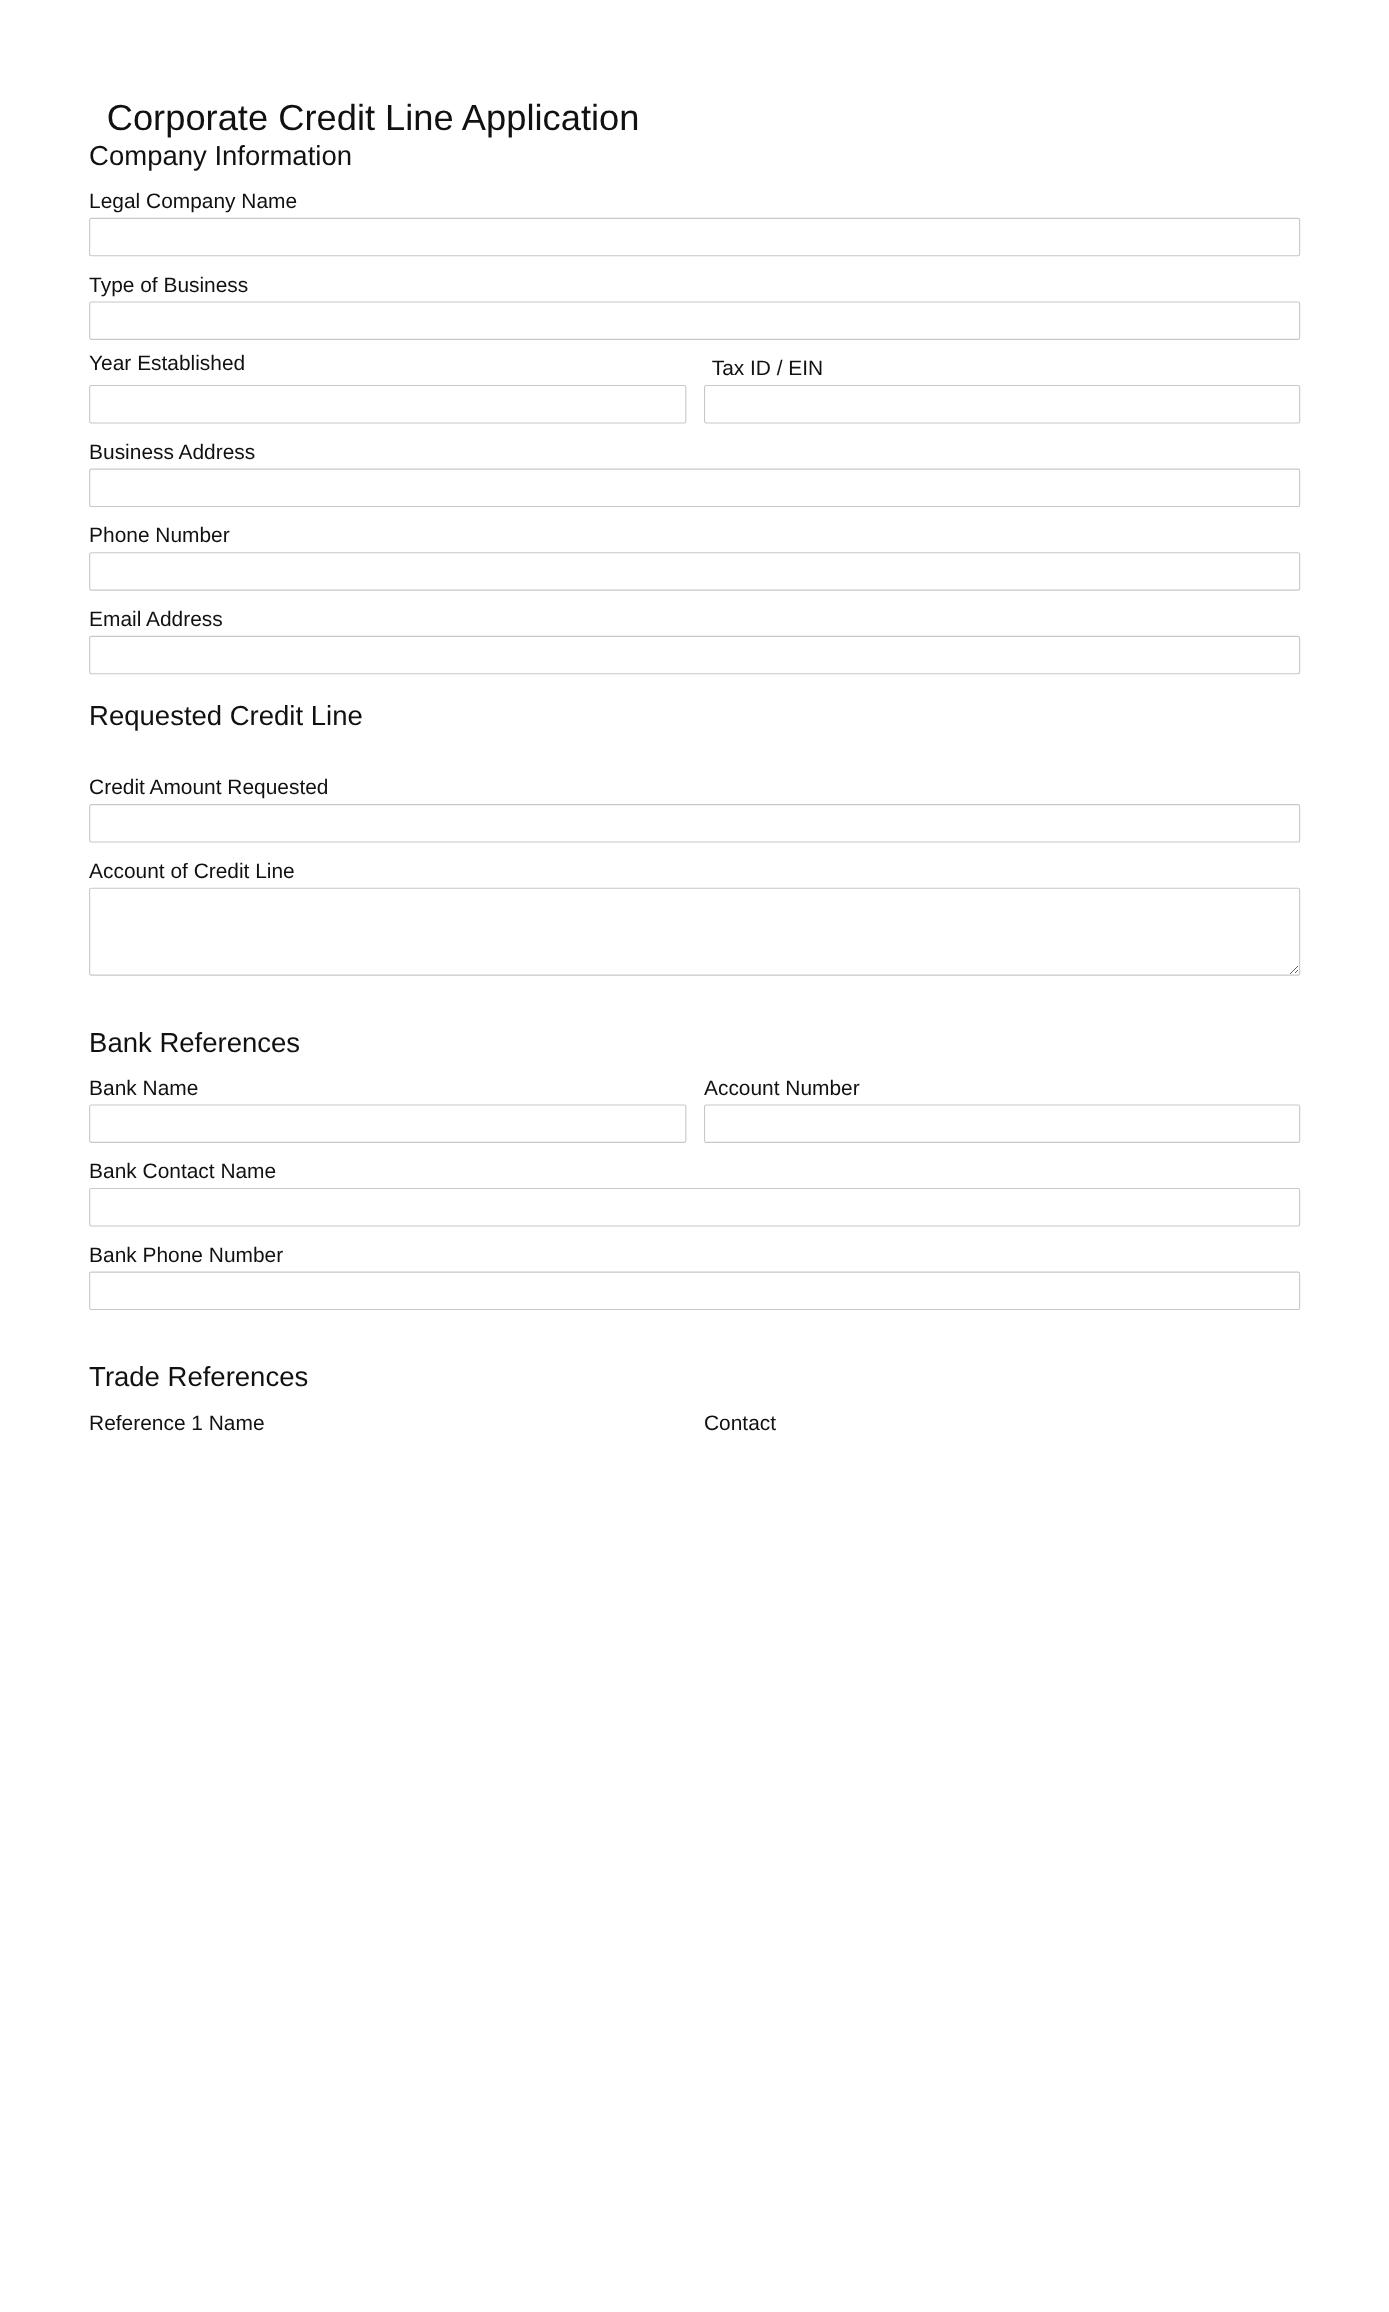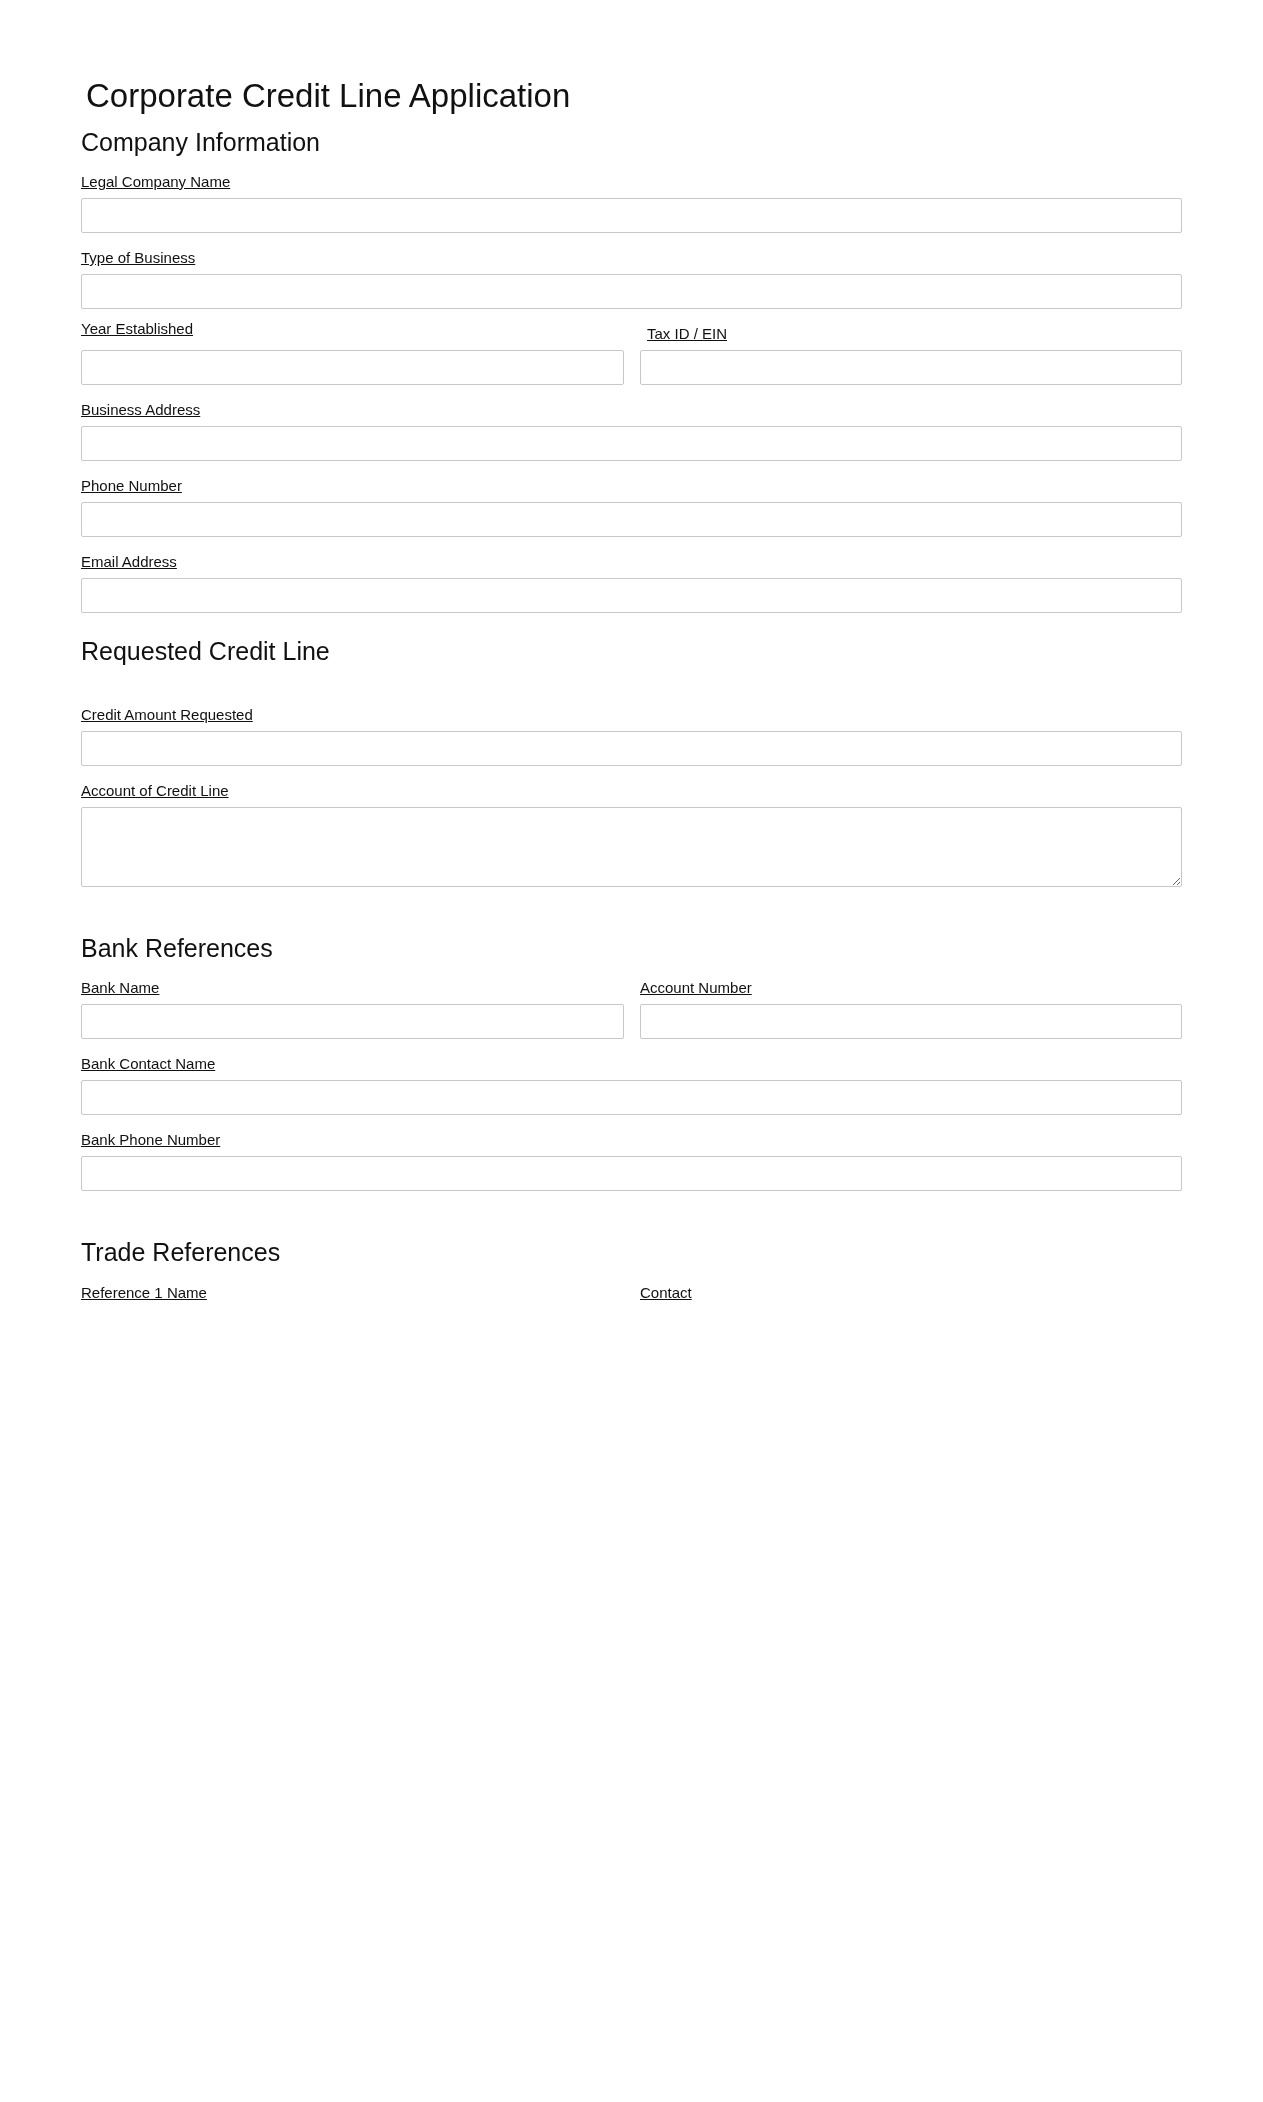--- a/index.html
+++ b/index.html
@@ -1,20 +1,20 @@
 <!DOCTYPE html>
 <html><head>
 <meta charset="utf-8">
 <style>
   html, body { margin:0; padding:0; background:#ffffff; }
   body { width:1263px; height:2102px; font-family:"Liberation Sans", sans-serif; color:#111; }
   .container { position:absolute; left:81px; top:0; width:1101px; }
-  h1 { position:absolute; left:0; top:72px; margin:5px; font-size:33px; font-weight:normal; white-space:nowrap; }
+  h1 { position:absolute; left:0; top:72px; margin:16px; font-size:33px; font-weight:normal; white-space:nowrap; }
   h2 { position:absolute; left:0; margin:0; font-size:25px; font-weight:normal; white-space:nowrap;text-align:center; }
-  label { position:absolute; font-size:15px; white-space:nowrap;text-decoration:underline; }
+  label { position:absolute; font-size:19px; white-space:nowrap; }
   .inp { position:absolute; box-sizing:border-box; height:35px; border:1px solid #c8c8c8; border-radius:2px; background:#fff; padding:6px 8px; font-family:"Liberation Sans", sans-serif; font-size:15px; outline:none; }
   textarea.inp { height:80px; resize:vertical; }
   .full { left:0; width:1101px; }
   .half-l { left:0; width:543px; }
   .half-r { left:559px; width:542px; }
 </style>
 </head>
 <body>
 
 <div class="container">

